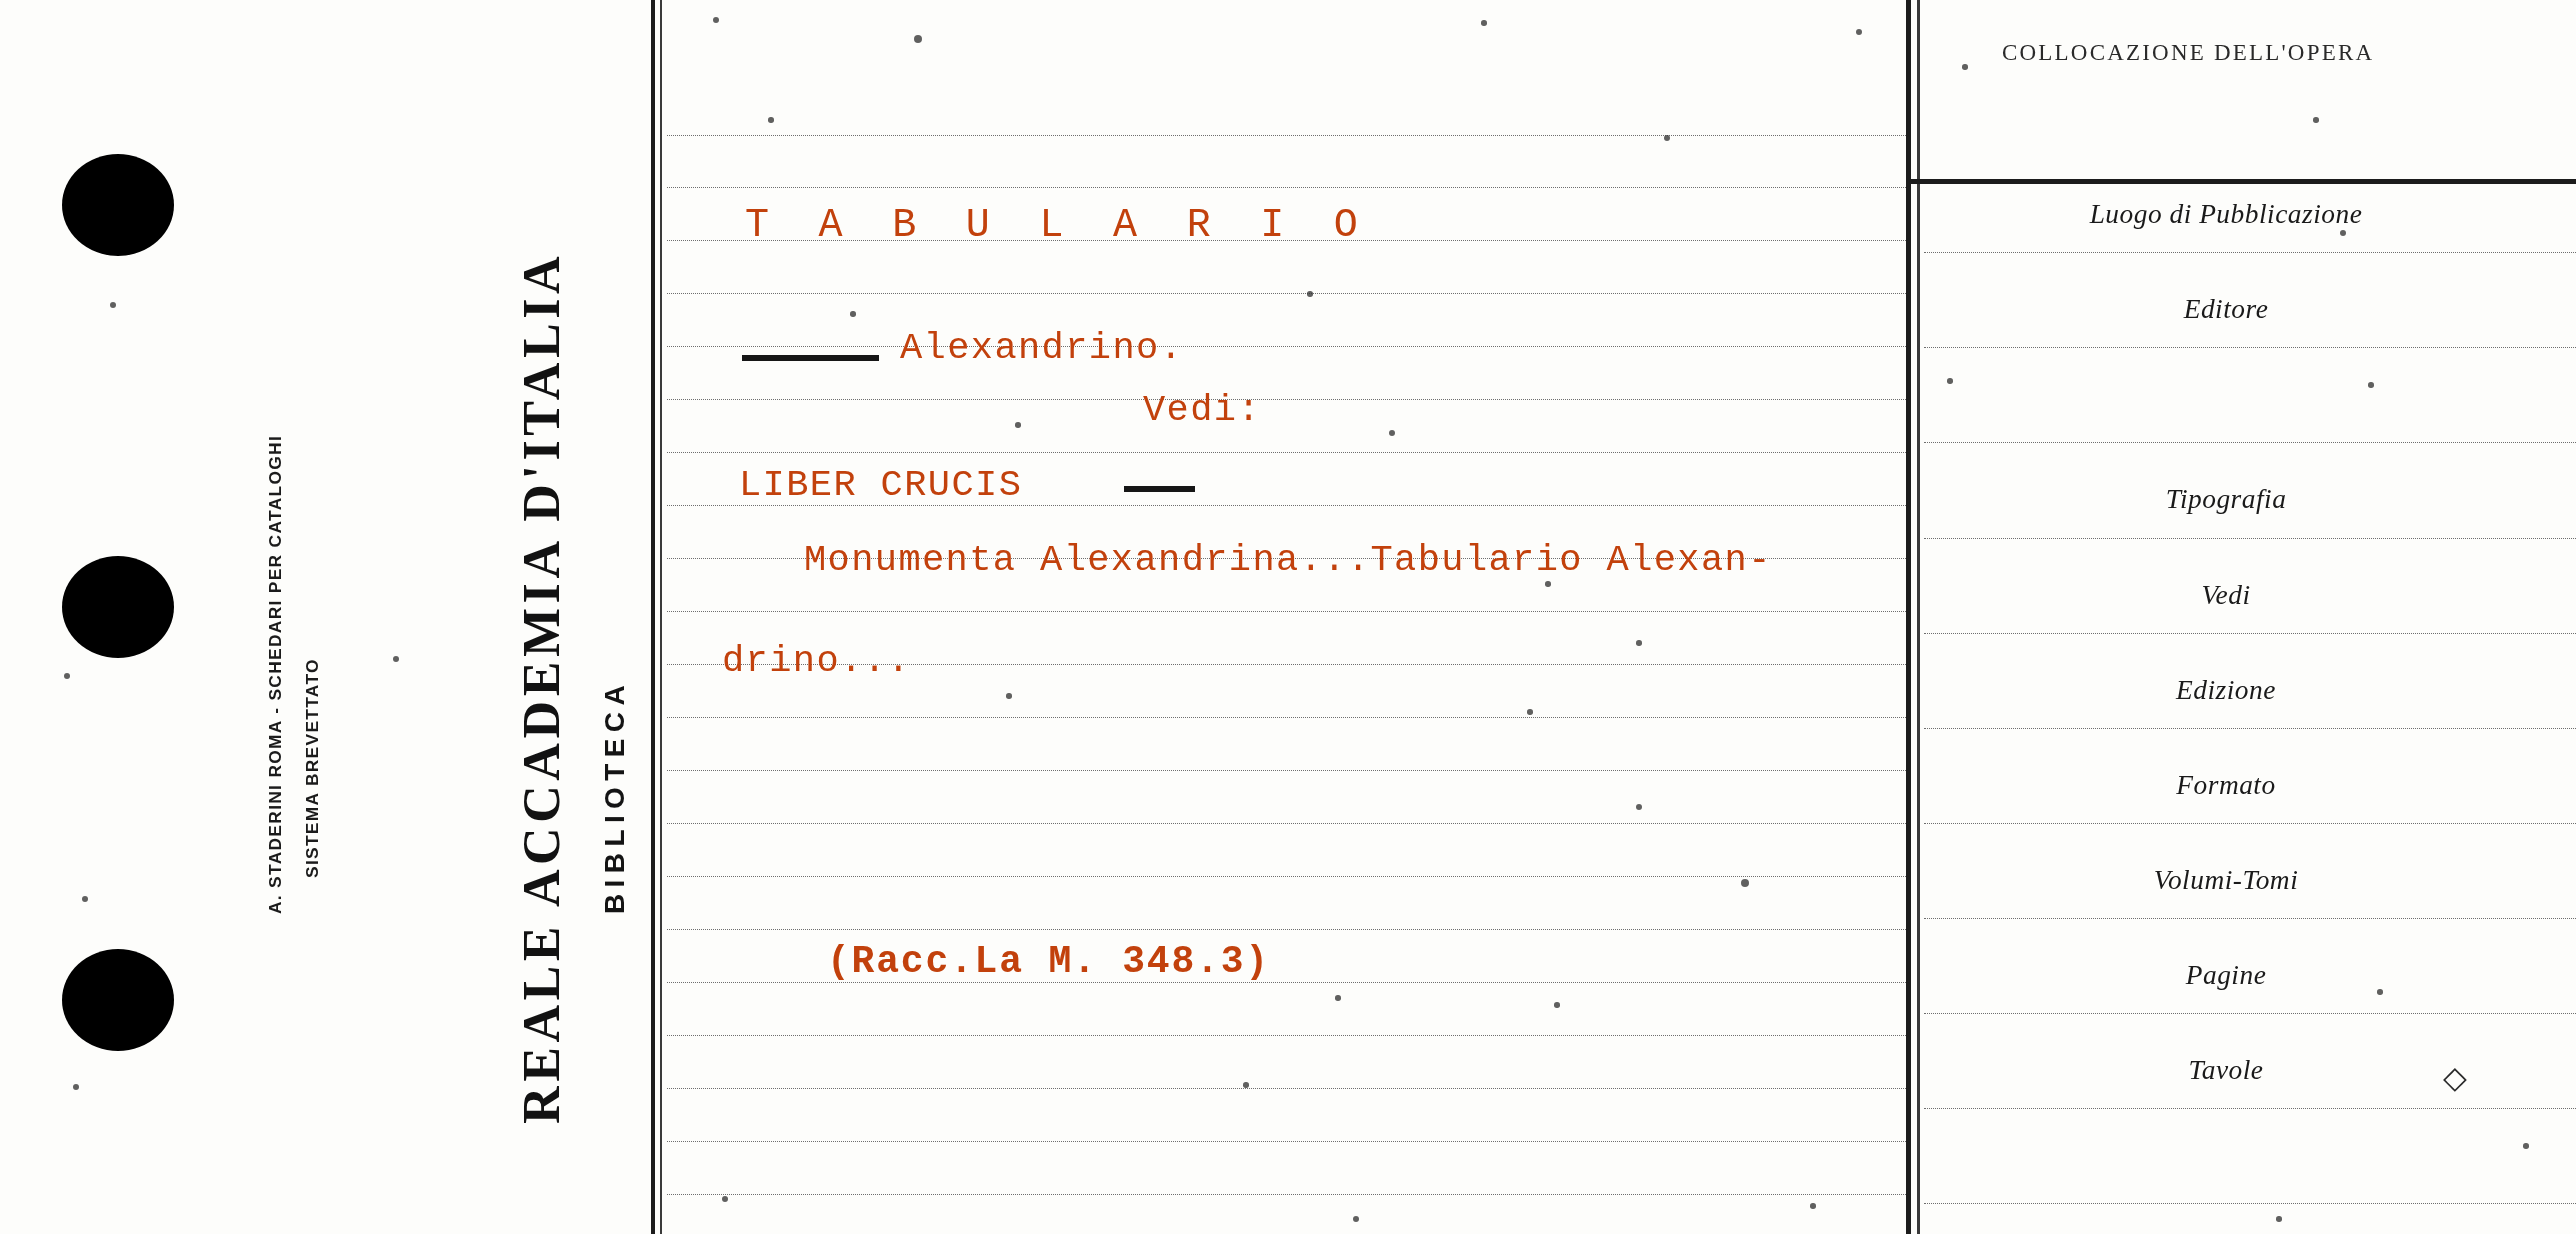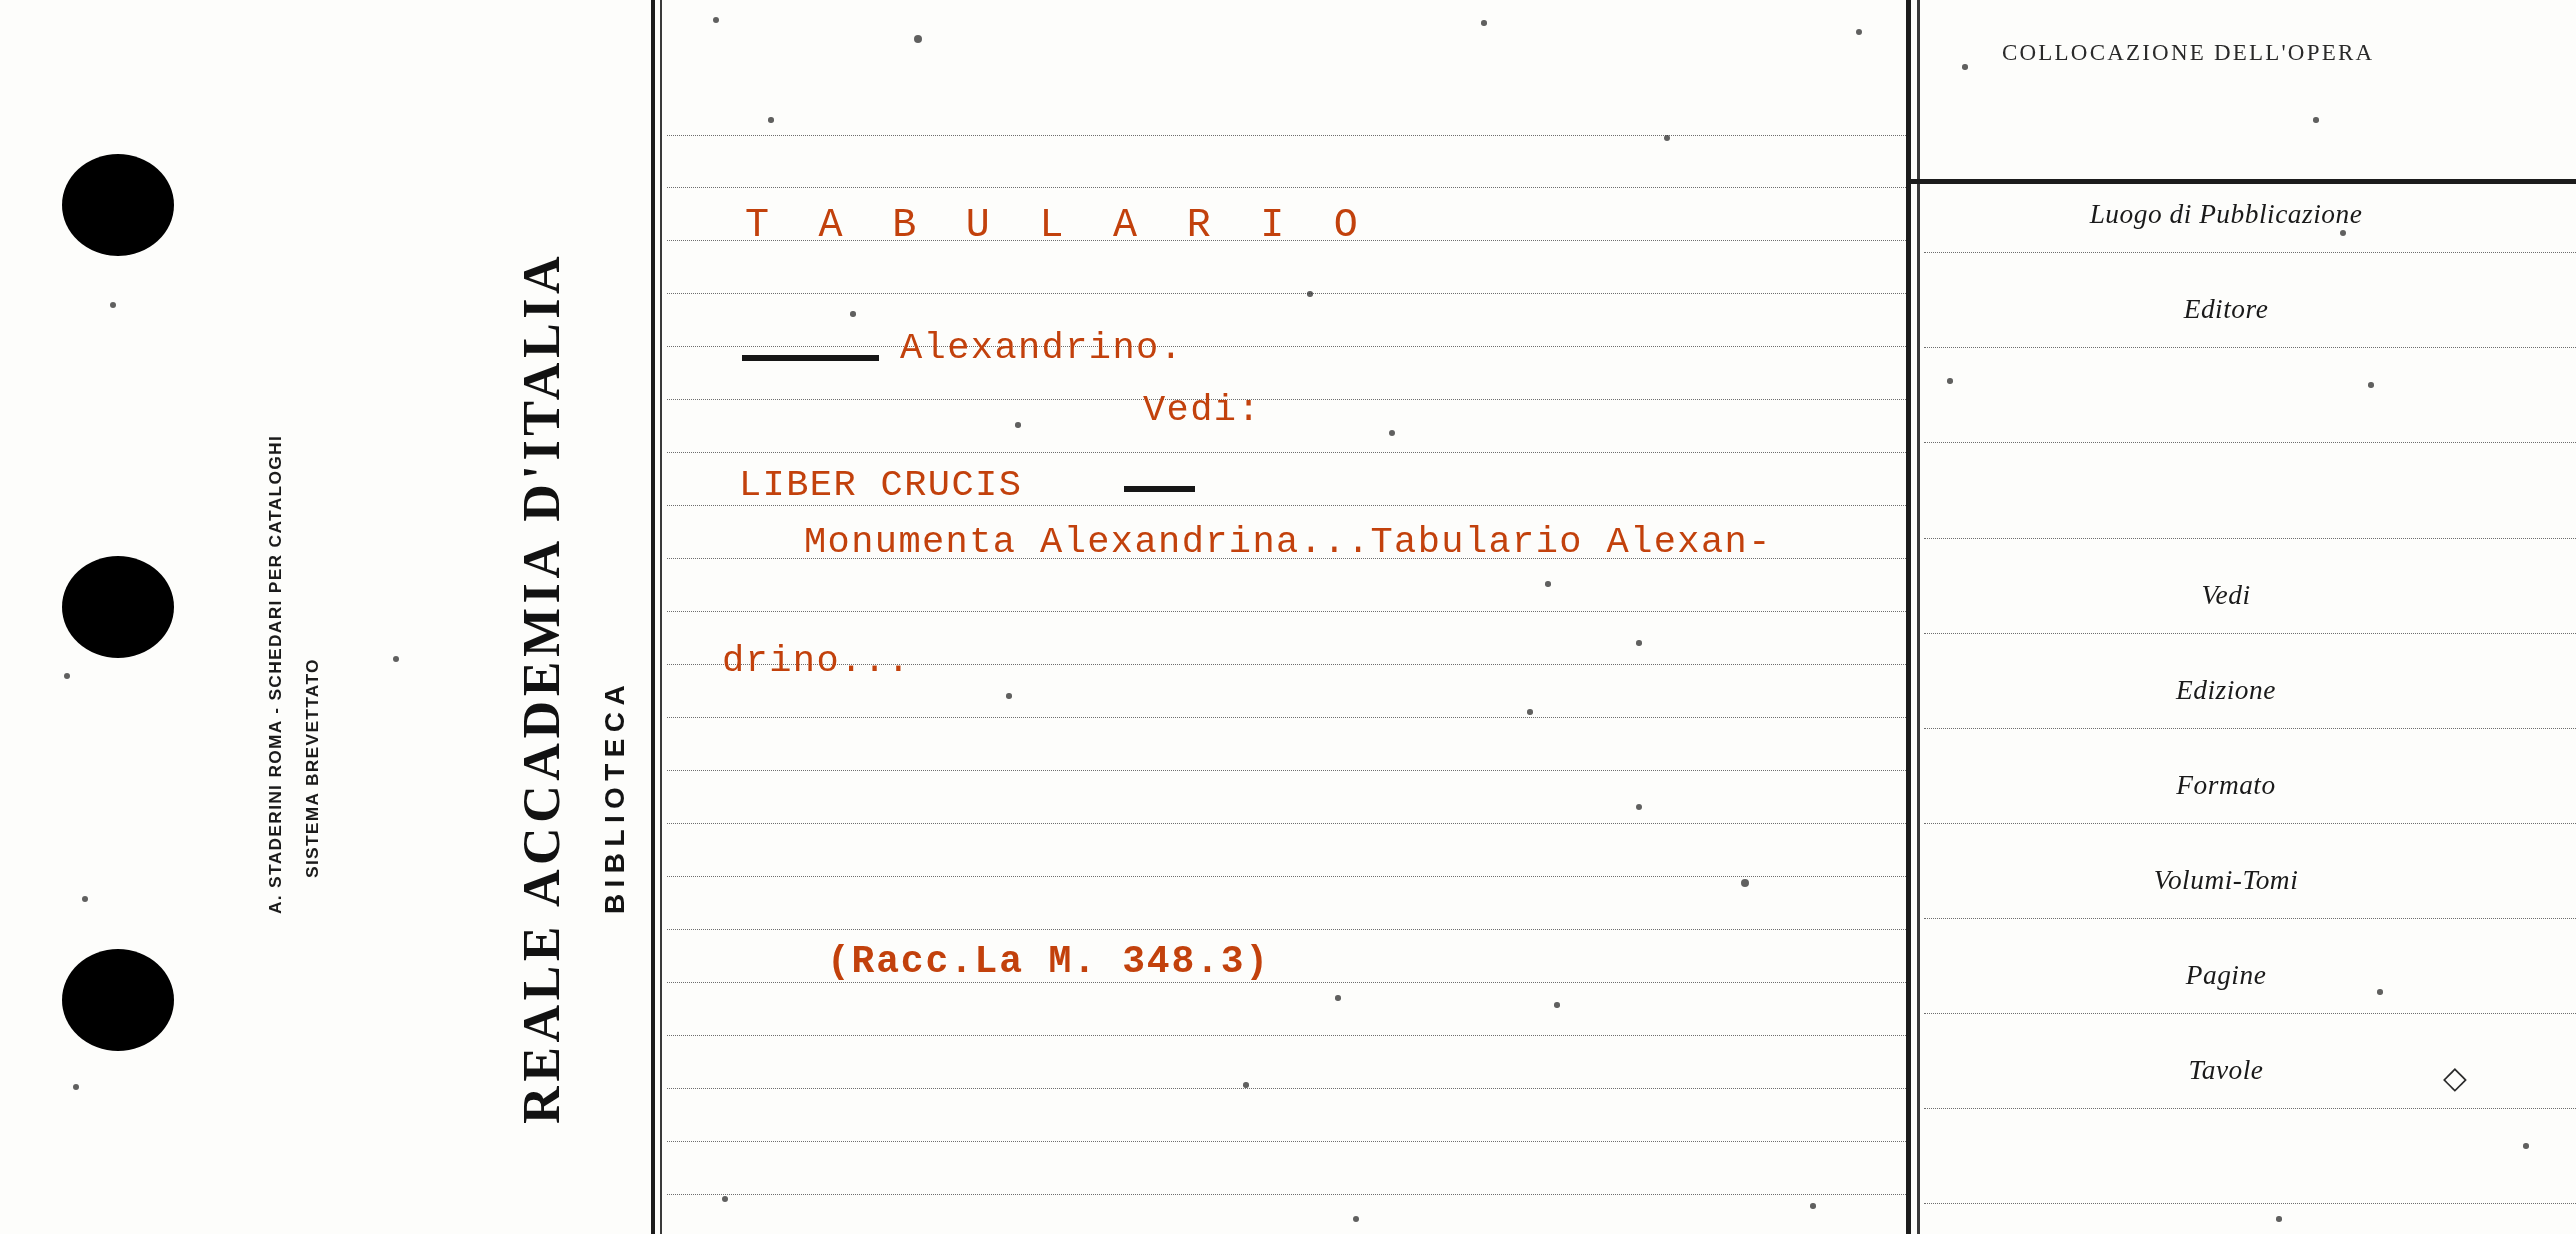--- a/index.html
+++ b/index.html
@@ -158,21 +158,21 @@
   #ref1-dash {
     position: absolute;
     left: 1124px;
     top: 486px;
     width: 71px;
     height: 6.4px;
     background: #161616;
   }
   #ref2 {
     left: 804px;
-    top: 521px;
+    top: 539px;
     font-size: 37px;
     letter-spacing: 1.4px;
   }
   #ref2b {
     left: 722px;
     top: 596px;
     font-size: 37px;
     letter-spacing: 1.4px;
     margin-top: 44px;
   }
@@ -327,20 +327,21 @@
     <div class="panel-row" style="top:633px"></div>
     <div class="panel-row" style="top:728px"></div>
     <div class="panel-row" style="top:823px"></div>
     <div class="panel-row" style="top:918px"></div>
     <div class="panel-row" style="top:1013px"></div>
     <div class="panel-row" style="top:1108px"></div>
     <div class="panel-row" style="top:1203px"></div>
 
     <div class="panel-label" style="top:199px">Luogo di Pubblicazione</div>
     <div class="panel-label" style="top:294px">Editore</div>
+    <div class="panel-label" style="top:484px">Tipografia</div>
     <div class="panel-label" style="top:580px">Vedi</div>
     <div class="panel-label" style="top:675px">Edizione</div>
     <div class="panel-label" style="top:770px">Formato</div>
     <div class="panel-label" style="top:960px">Pagine</div>
     <div class="panel-label" style="top:865px">Volumi-Tomi</div>
     <div class="panel-label" style="top:1055px">Tavole</div>
   </div>
 
   <div id="stamp-mark">◇</div>
 

